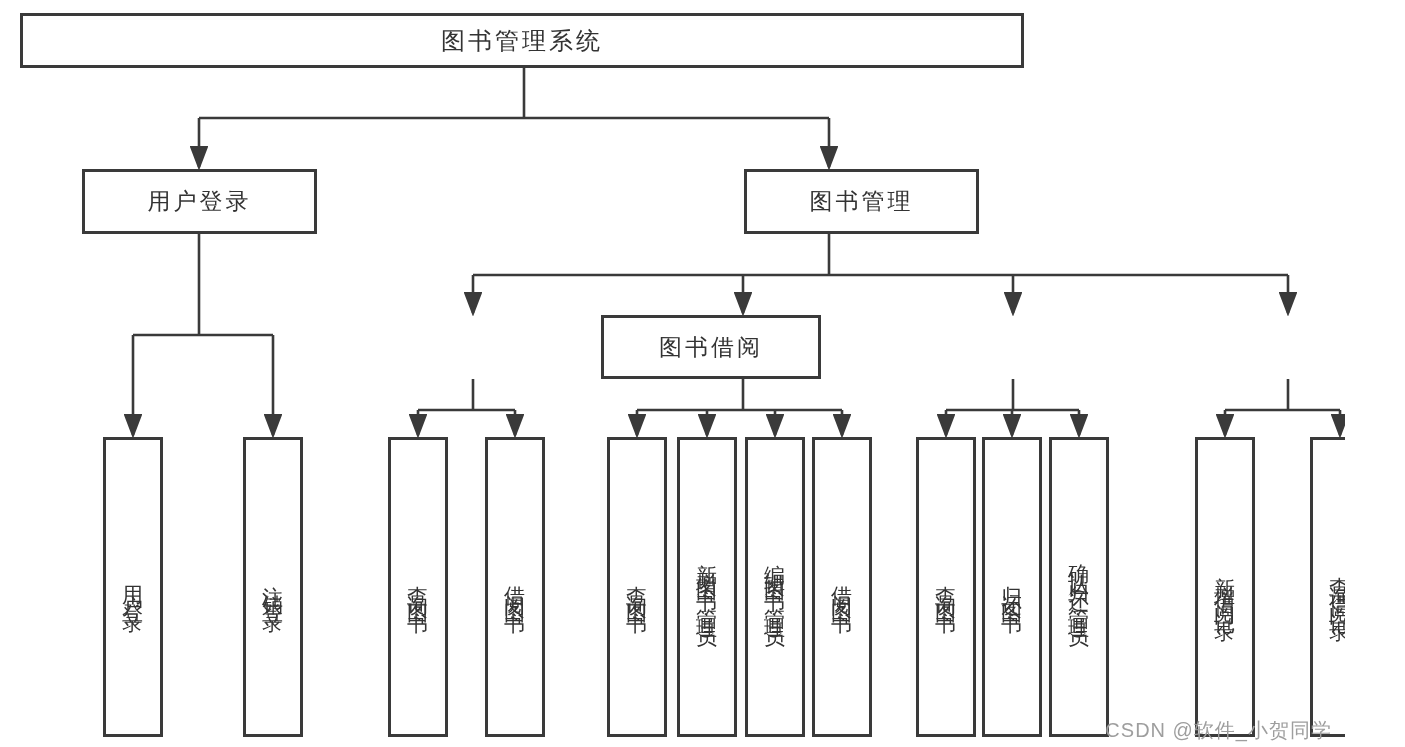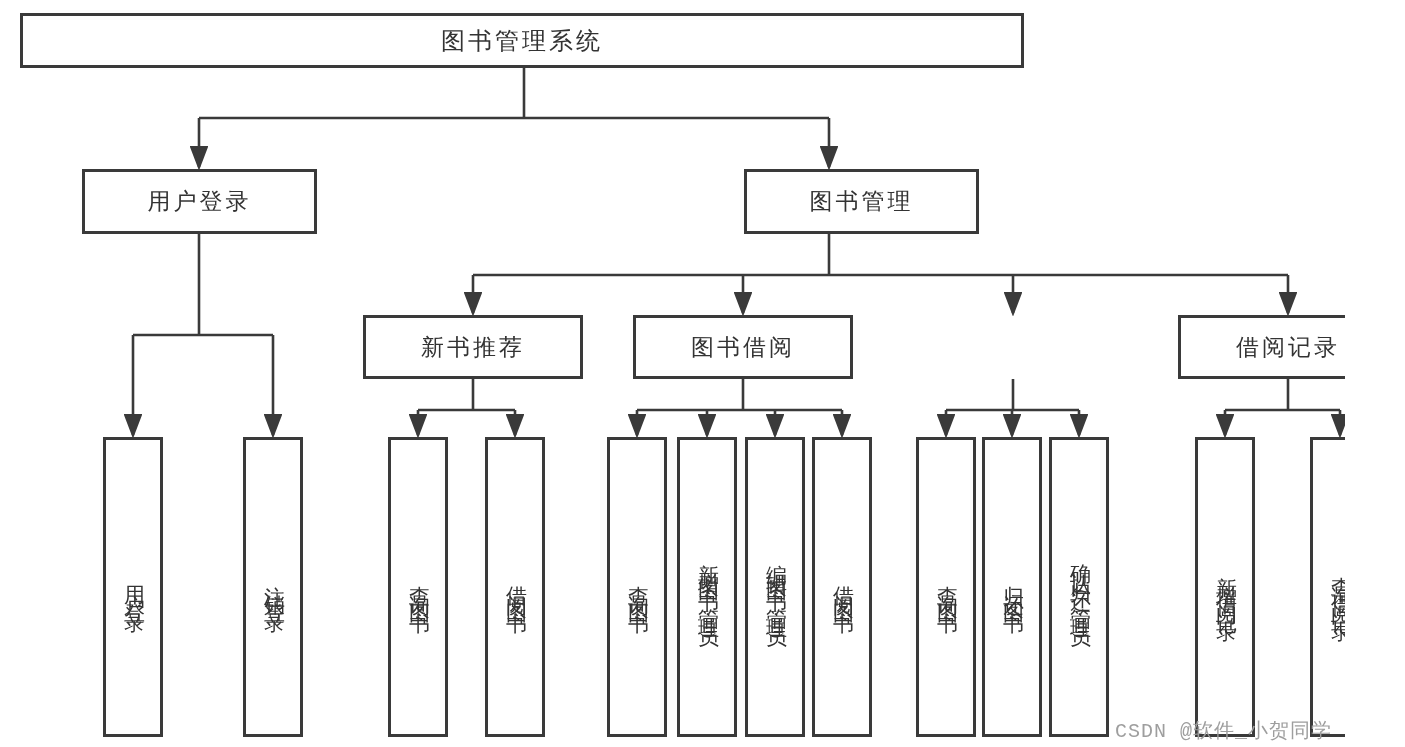--- a/index.html
+++ b/index.html
@@ -6,21 +6,21 @@
     --line:#3a3a3a;
     --text:#333333;
     --watermark:#9e9e9e;
     --bg:#ffffff;
   }
   html,body{margin:0;padding:0;background:var(--bg);}
   #stage{
     position:relative;
     width:1345px;height:747px;
     background:var(--bg);
-    font-family:Liberation Mono, monospace;
+    font-family:Liberation Sans, sans-serif;
     overflow:hidden;
   }
   #wires{position:absolute;left:0;top:0;width:1405px;height:747px;}
   #wires path{stroke:var(--line);stroke-width:2.6;fill:none;}
   #wires .arrowhead{fill:var(--line);}
   .box{
     position:absolute;box-sizing:border-box;
     border:3px solid var(--line);
     background:#fff;color:var(--text);
     display:flex;align-items:center;justify-content:center;
@@ -113,28 +113,22 @@
     <span>图书管理系统</span>
   </div>
 
   <div class="box h" style="left:82px;top:169px;width:235px;height:65px">
     <span>用户登录</span>
   </div>
   <div class="box h" style="left:744px;top:169px;width:235px;height:65px">
     <span>图书管理</span>
   </div>
 
-  <div class="box h" style="left:363px;top:315px;width:220px;height:64px">
-    <span>新书推荐</span>
-  </div>
-  <div class="box h" style="left:633px;top:315px;width:220px;height:64px">
+  <div class="box h" style="left:601px;top:315px;width:220px;height:64px">
     <span>图书借阅</span>
-  </div>
-  <div class="box h" style="left:1178px;top:315px;width:220px;height:64px">
-    <span>借阅记录</span>
   </div>
 
   <div class="box v" style="left:103px;top:437px;width:60px;height:300px">
     <span>用户登录</span>
   </div>
   <div class="box v" style="left:243px;top:437px;width:60px;height:300px">
     <span>注销登录</span>
   </div>
 
   <div class="box v" style="left:388px;top:437px;width:60px;height:300px">

